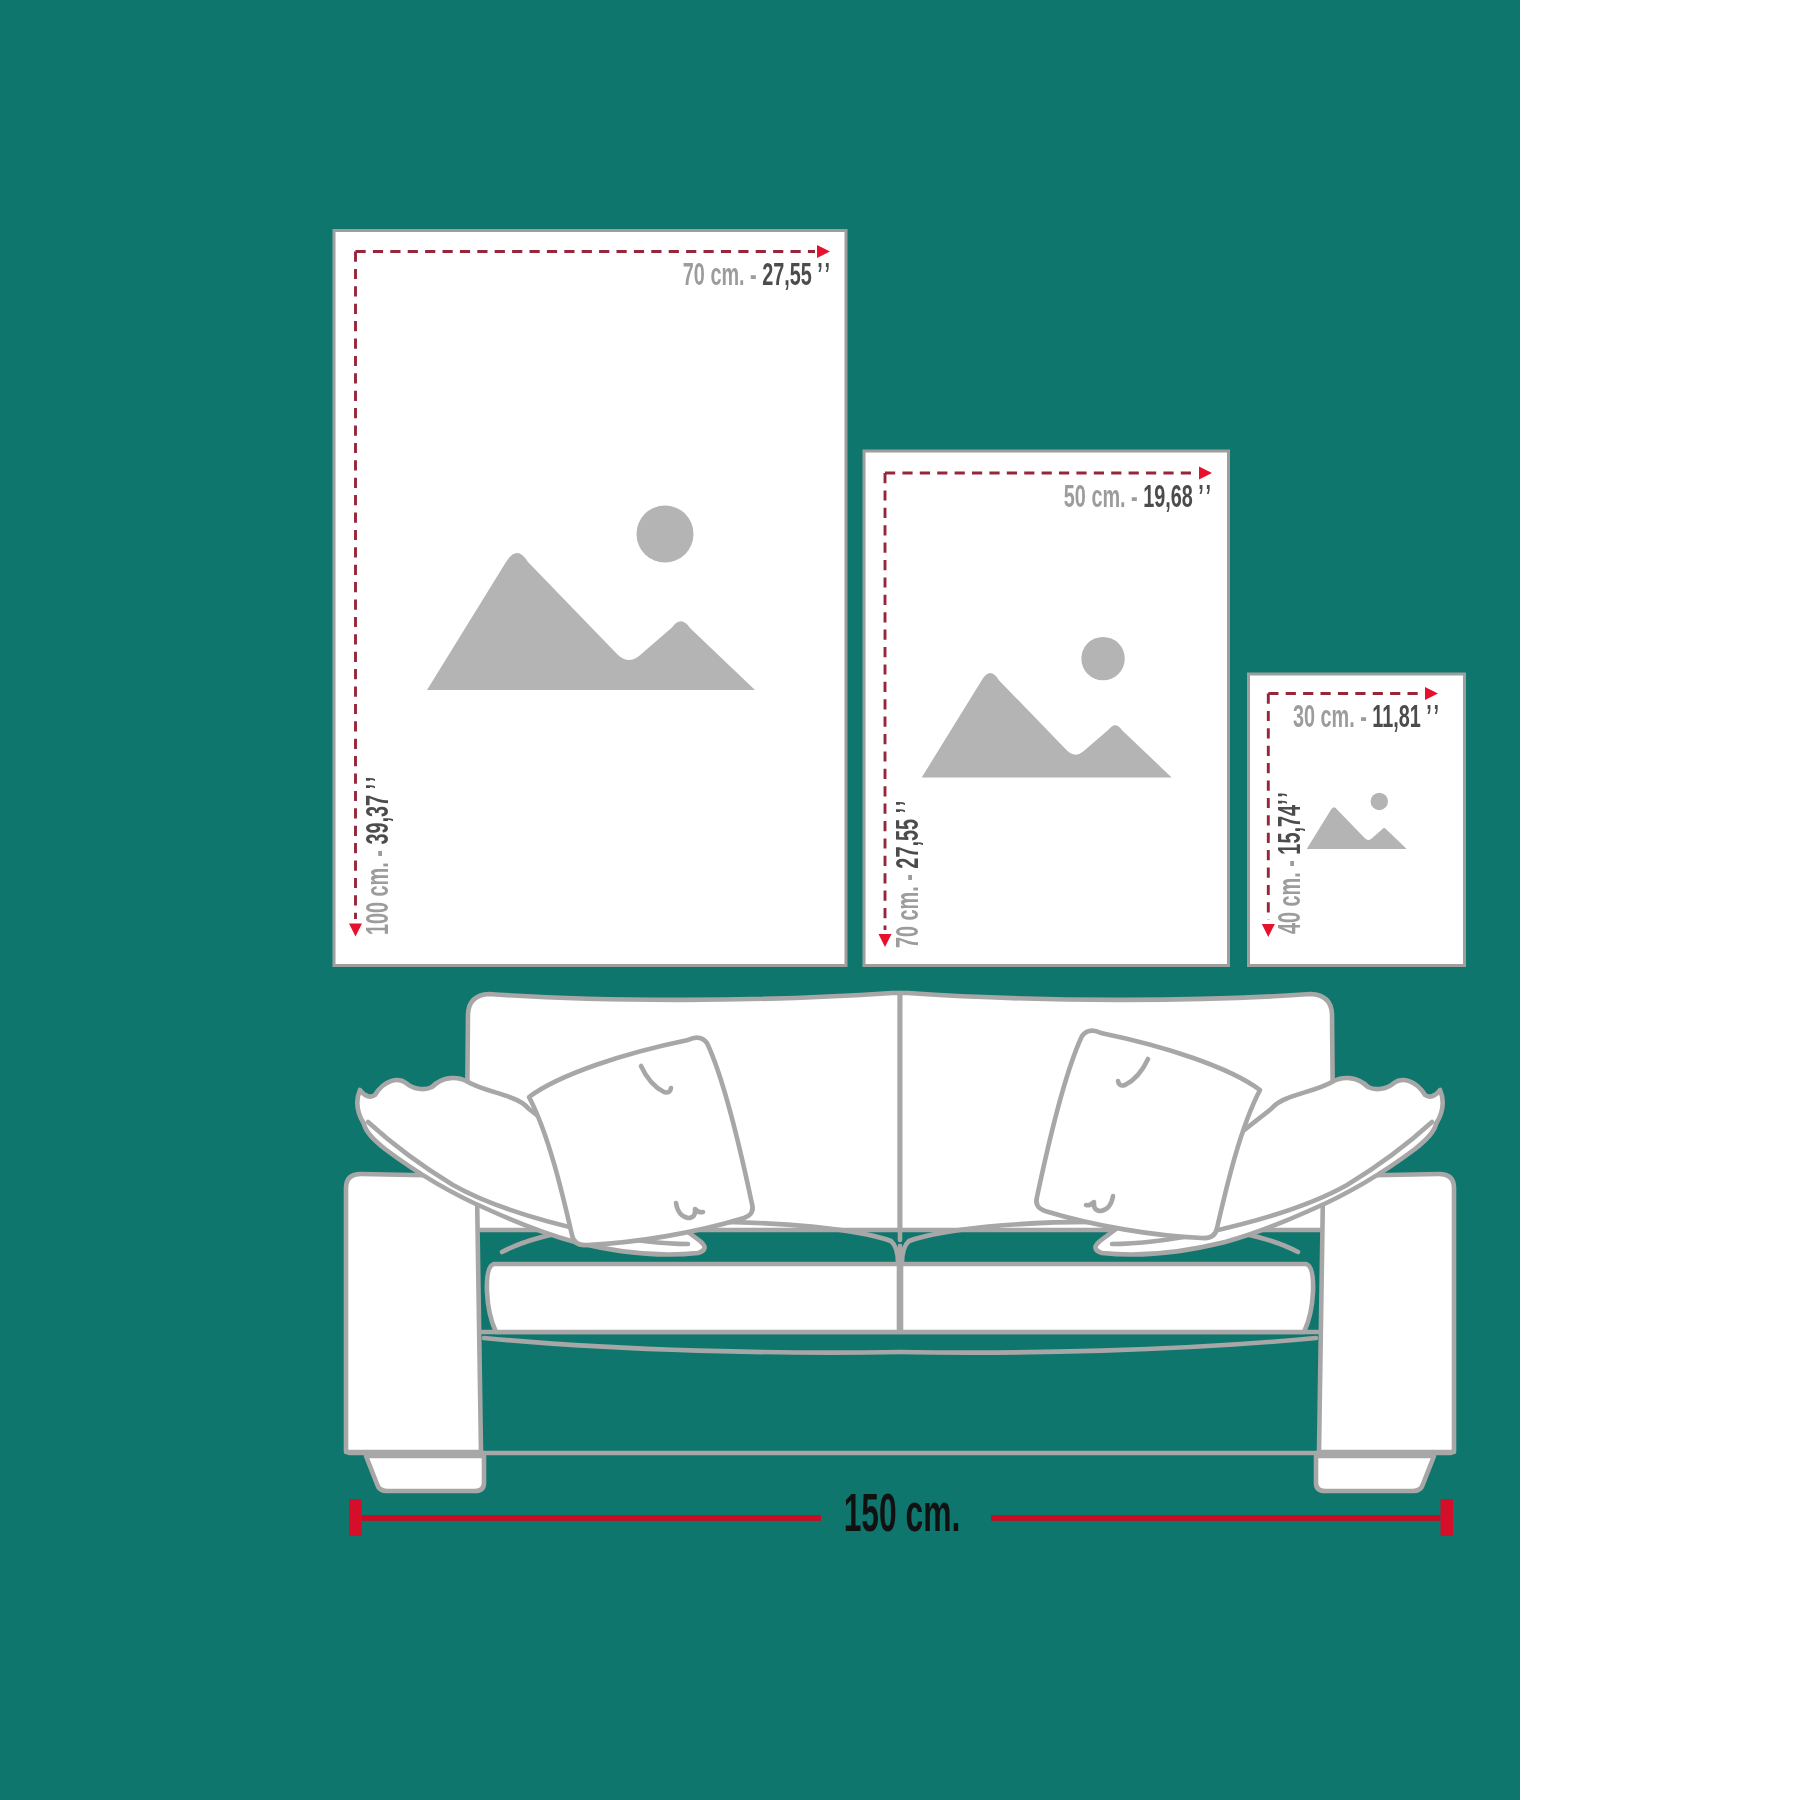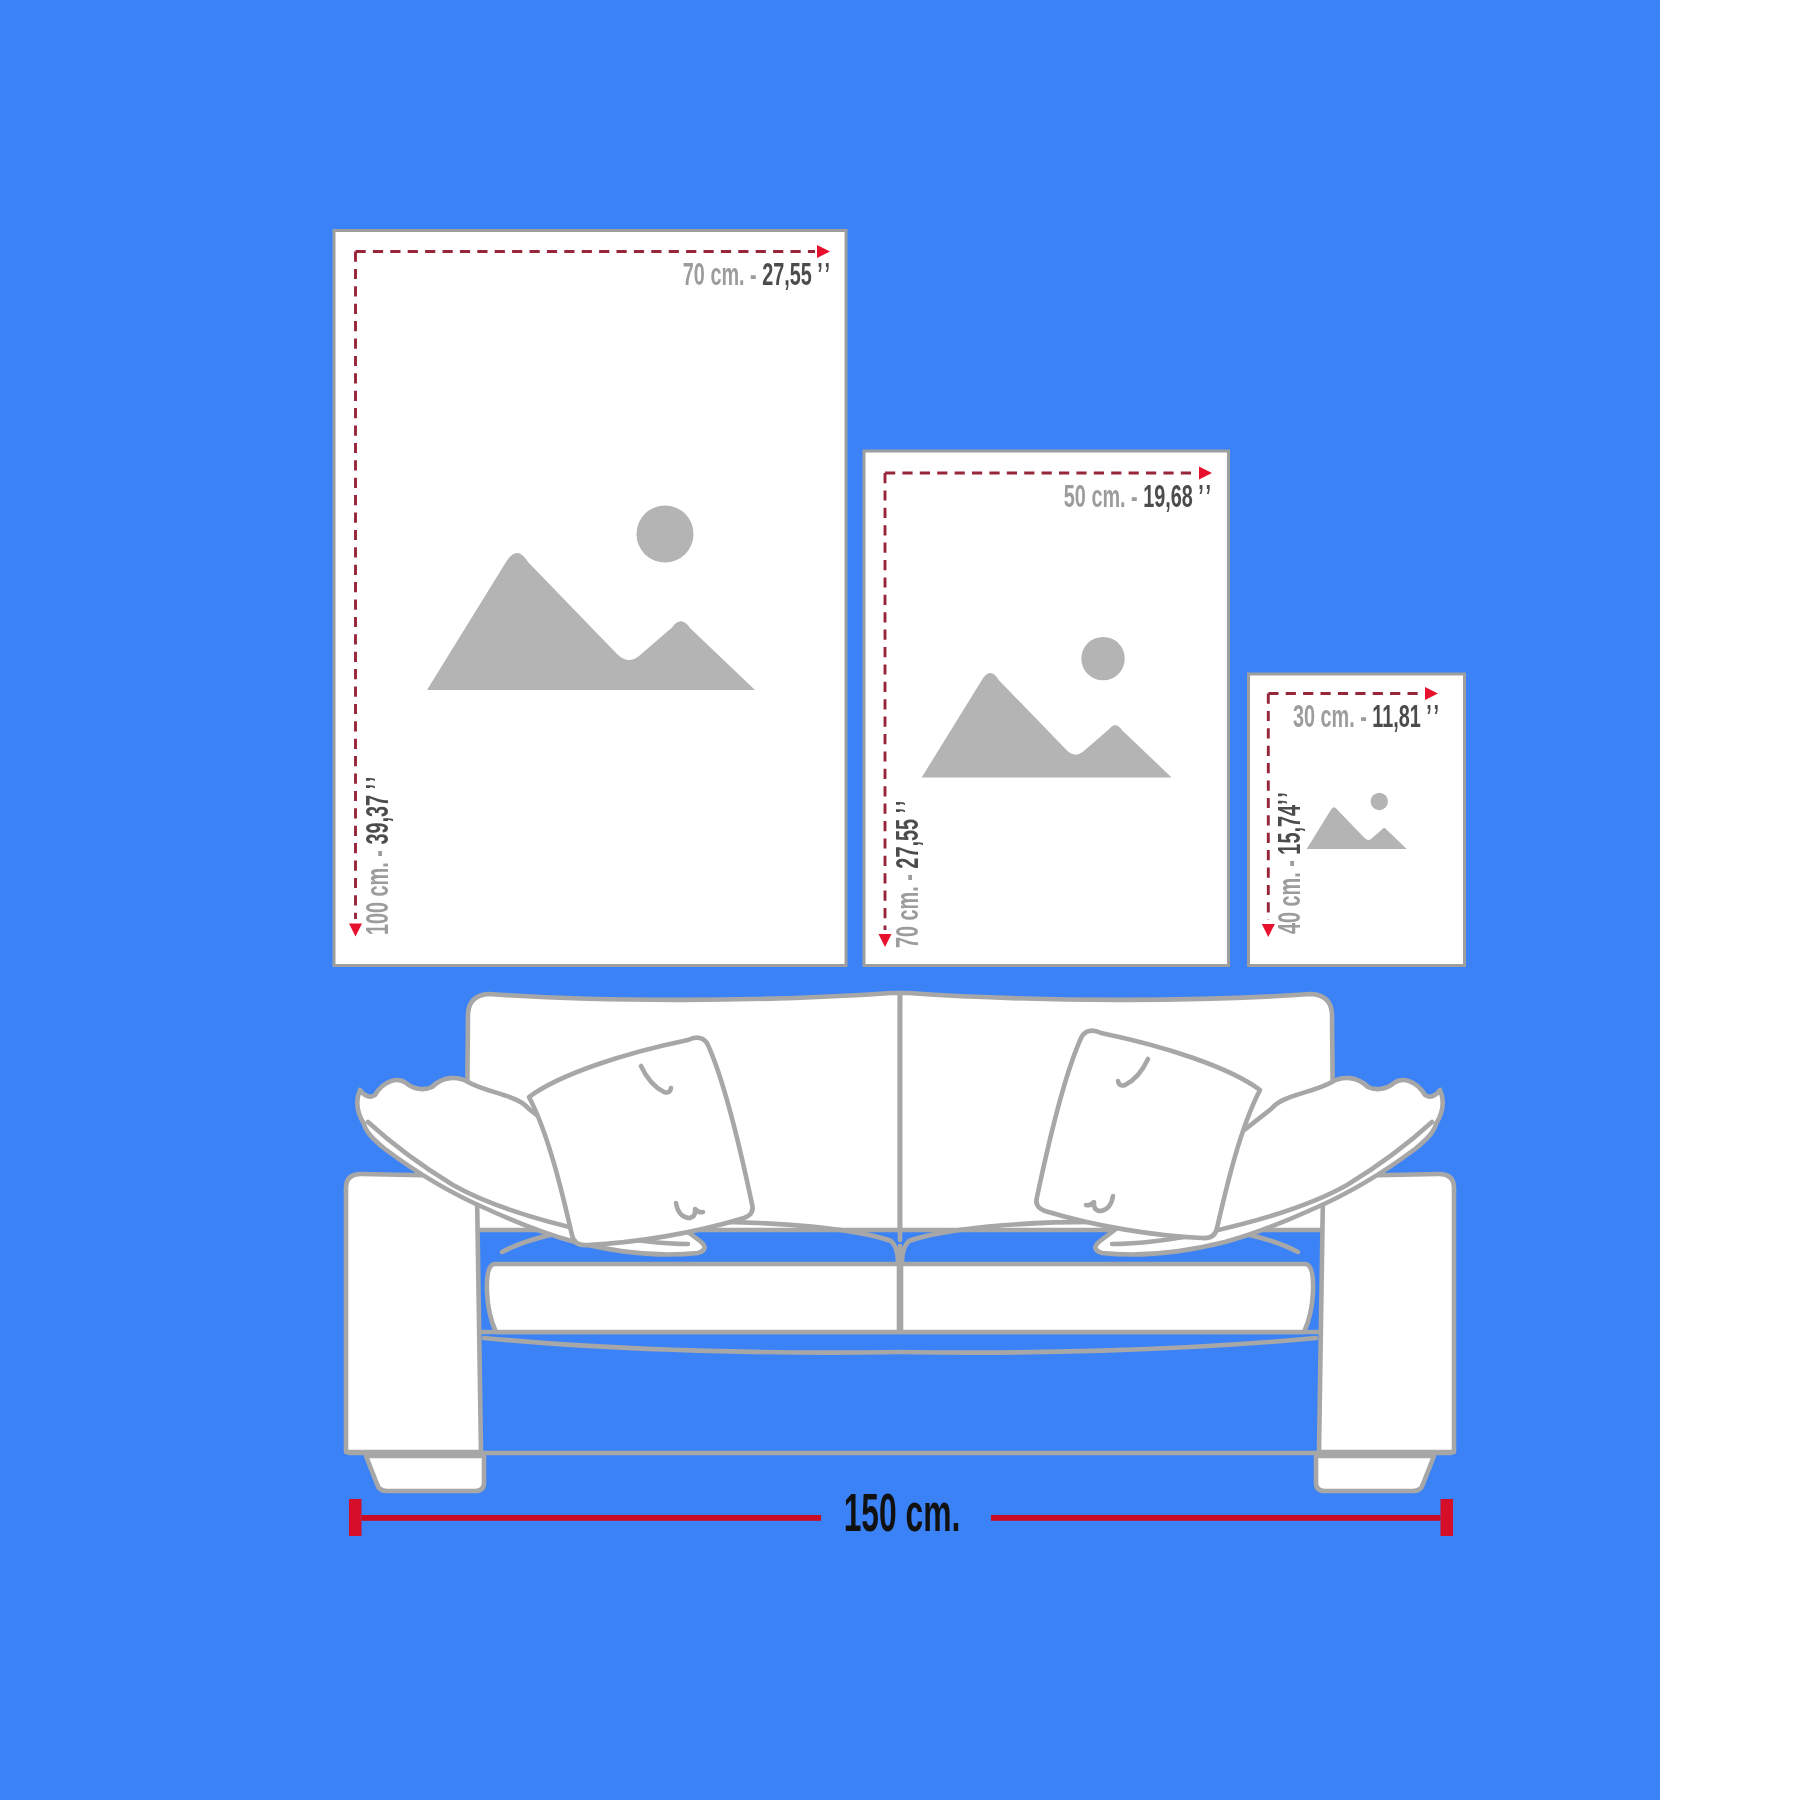--- a/index.html
+++ b/index.html
@@ -1,16 +1,16 @@
 <!DOCTYPE html>
 <html><head>
 <meta charset="utf-8">
 <style>
   html,body{margin:0;padding:0;background:#ffffff;}
-  .page{position:relative;width:1660px;height:1800px;background:#3b82f6;overflow:hidden;}
+  .page{position:relative;width:1520px;height:1800px;background:#0f766e;overflow:hidden;}
   text{font-family:"Liberation Sans", sans-serif;}
 </style>
 </head>
 <body>
 <div class="page">
 <svg width="1800" height="1800" viewBox="0 0 1800 1800" xmlns="http://www.w3.org/2000/svg">
   <defs>
 
     <g id="picicon">
       <path d="M 0,185 L 79,57 Q 90,39 101,57 L 190,149 Q 201,160 212,151 L 245,122.5 Q 254,110 263,123 L 328,185 Z" fill="#b4b4b4"></path>

